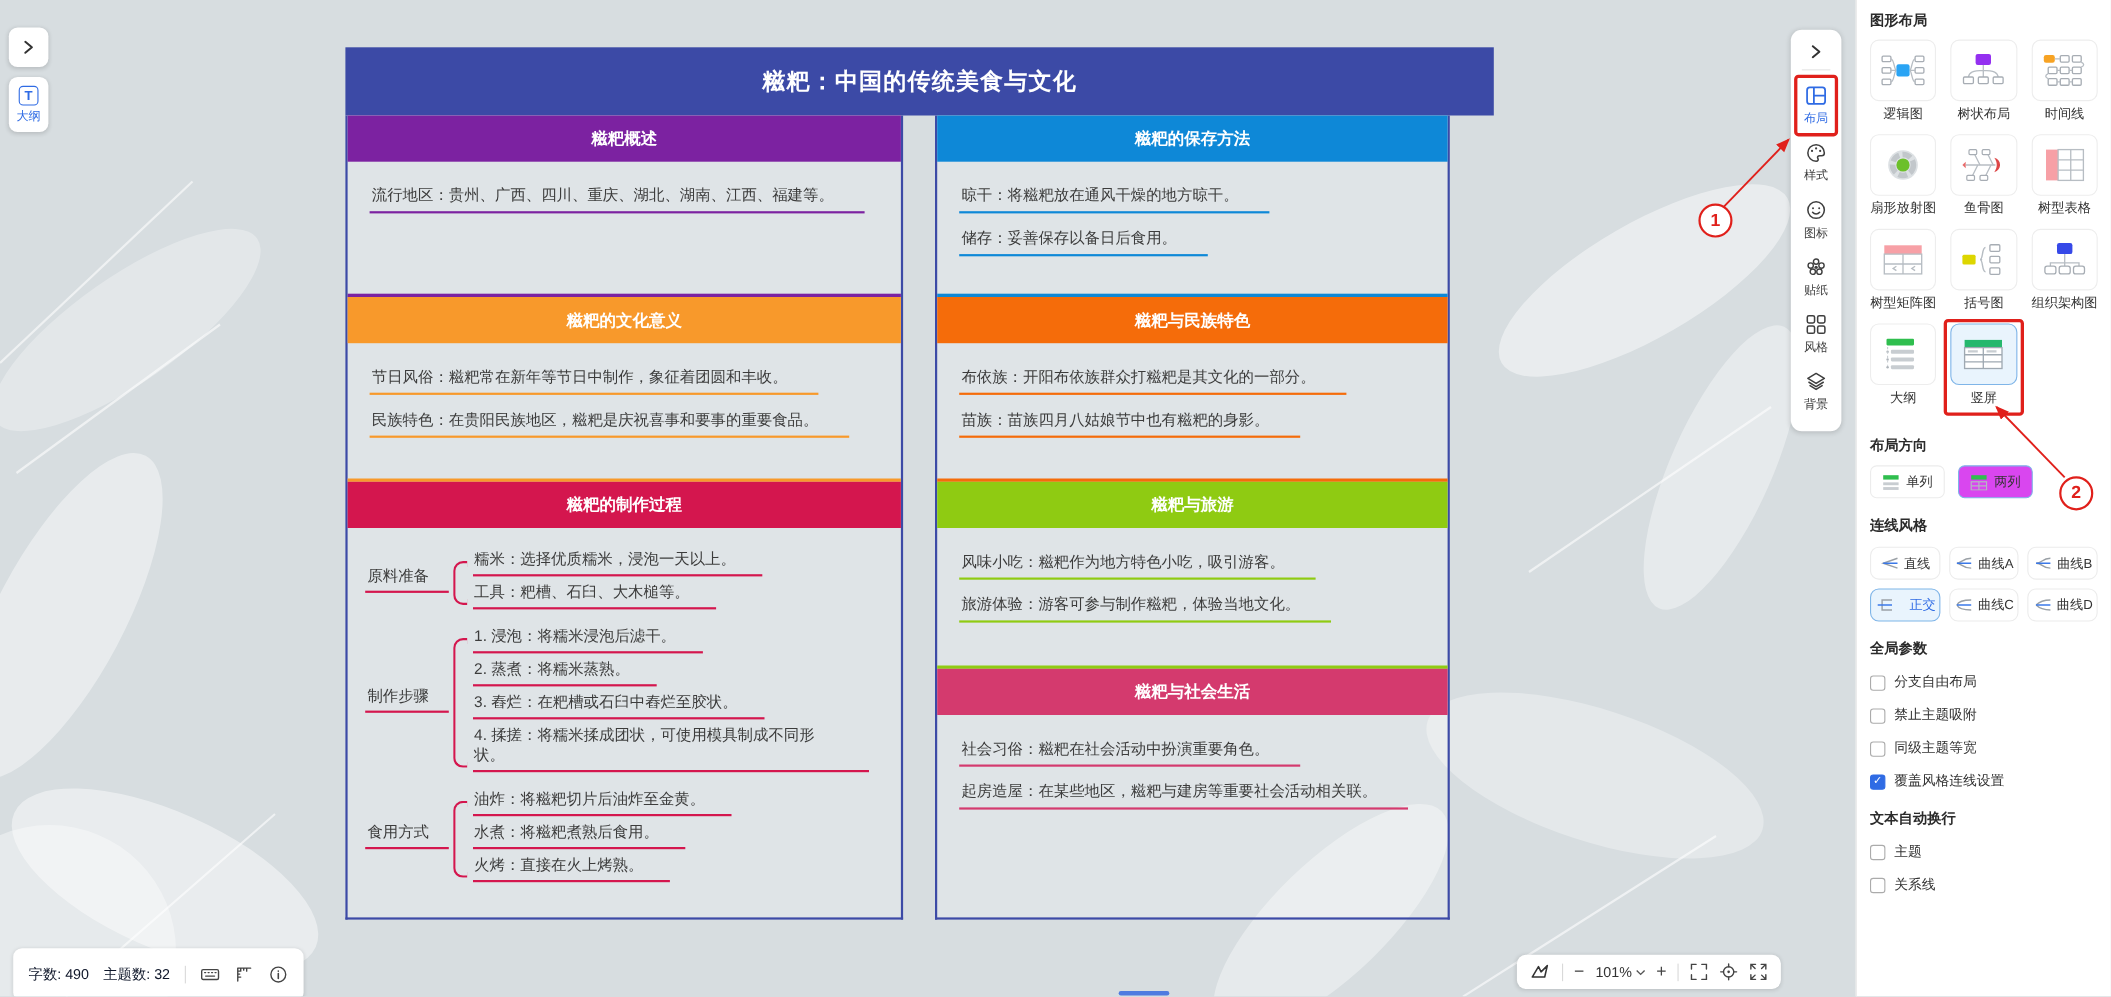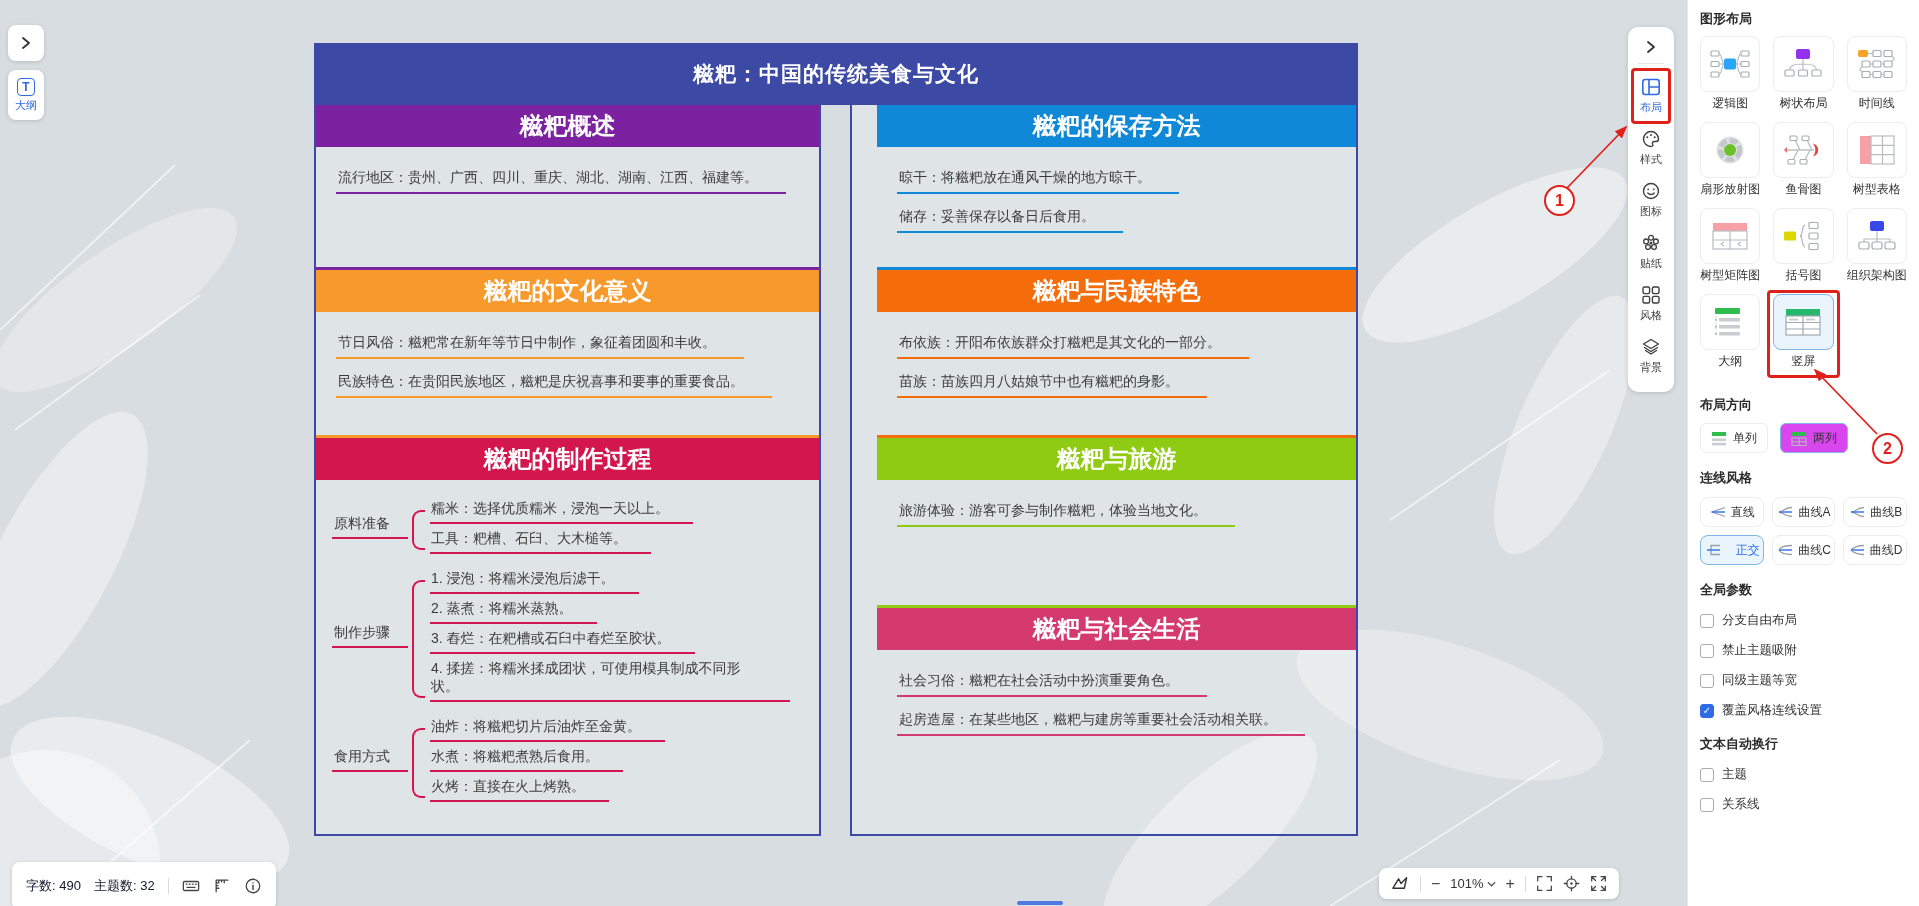--- a/index.html
+++ b/index.html
@@ -21,24 +21,24 @@
     color:#2f6be4; font-size:12px; font-weight:bold; display:flex; align-items:center; justify-content:center; }
   .outline-label { color:#2f6be4; font-size:11px; }
 
   
   .mindmap { position:absolute; left:314px; top:43px; width:1044px; }
   .map-title { height:62px; background:#3c4aa6; color:#fff; font-size:21px; font-weight:bold;
     display:flex; align-items:center; justify-content:center; letter-spacing:1px; }
   .map-cols { display:flex; gap:29px; }
   .mcol { width:507px; border:2px solid #3c4aa6; border-top:none;
     background:rgba(255,255,255,.22); }
-  .mcol.right { width:508px;padding-left:25px; }
+  .mcol.right { width:468px; }
   .msection { border-bottom:3px solid var(--c); }
   .msection:last-child { border-bottom:none; }
-  .mhead { height:42px; background:var(--c); color:#fff; font-size:24px; font-weight:bold;
+  .mhead { height:42px; background:var(--c); color:#fff; font-size:15px; font-weight:bold;
     display:flex; align-items:center; justify-content:center; cursor:pointer; }
   .mbody { padding-top:22px; }
   .mitem { font-size:14px; color:#3c3c3c; width:max-content; max-width:94%;
     border-bottom:2px solid var(--c); padding:0 28px 5px 2px; margin:0 0 14px 20px; cursor:pointer; }
   .h165{height:165px} .h168{height:168px} .h396{height:396px} .h170{height:170px} .h226{height:226px}
   .mbody.branches { padding-top:14px; }
   .branch { display:flex; margin-left:16px; margin-bottom:4px; }
   .blabel { font-size:14px; color:#3c3c3c; align-self:center; min-width:76px;
     border-bottom:2px solid var(--c); padding:0 10px 4px 2px; height:max-content; cursor:pointer; }
   .bkids { position:relative; margin-left:2px; padding-left:20px; }
@@ -198,20 +198,21 @@
         <div class="msection h168" style="--c: #f56c0a;">
           <div class="mhead">糍粑与民族特色</div>
           <div class="mbody">
             <div class="mitem">布依族：开阳布依族群众打糍粑是其文化的一部分。</div>
             <div class="mitem">苗族：苗族四月八姑娘节中也有糍粑的身影。</div>
           </div>
         </div>
         <div class="msection h170" style="--c: #8fcb12;">
           <div class="mhead">糍粑与旅游</div>
           <div class="mbody">
+            <div class="mitem">风味小吃：糍粑作为地方特色小吃，吸引游客。</div>
             <div class="mitem">旅游体验：游客可参与制作糍粑，体验当地文化。</div>
           </div>
         </div>
         <div class="msection h226" style="--c: #d43a6e;">
           <div class="mhead">糍粑与社会生活</div>
           <div class="mbody">
             <div class="mitem">社会习俗：糍粑在社会活动中扮演重要角色。</div>
             <div class="mitem">起房造屋：在某些地区，糍粑与建房等重要社会活动相关联。</div>
           </div>
         </div>

